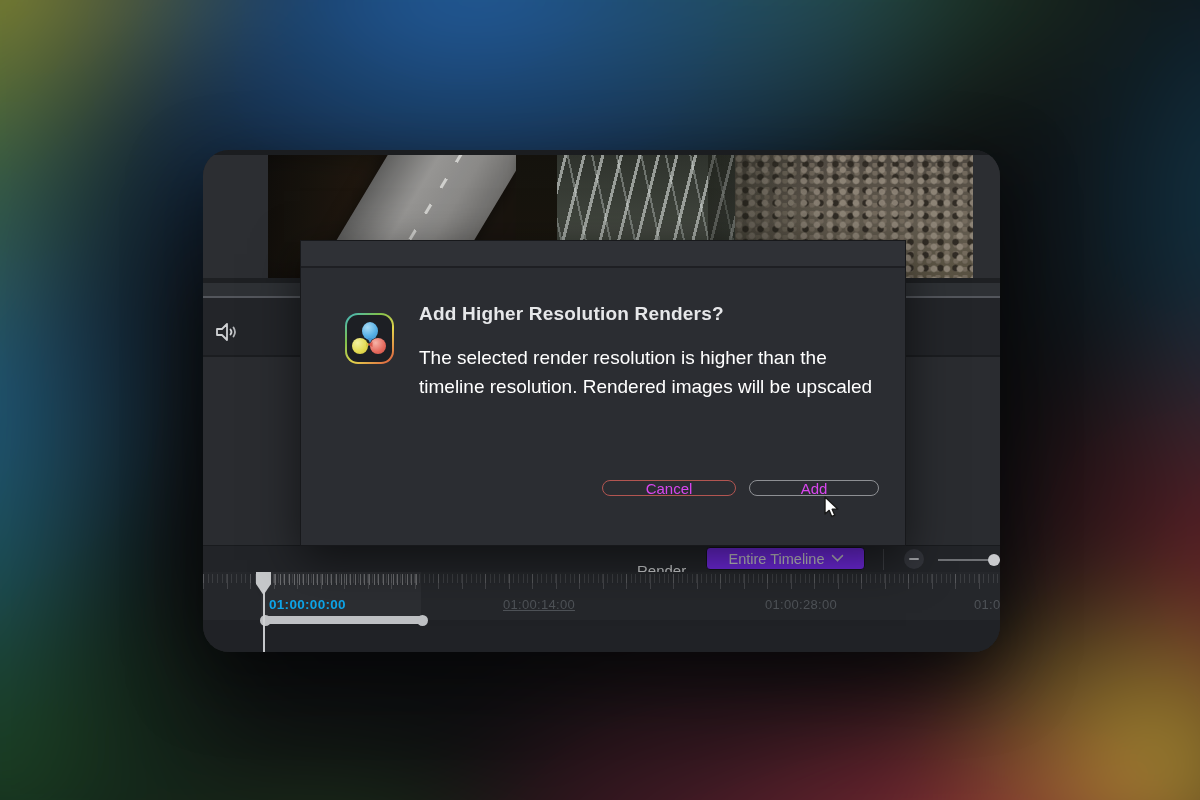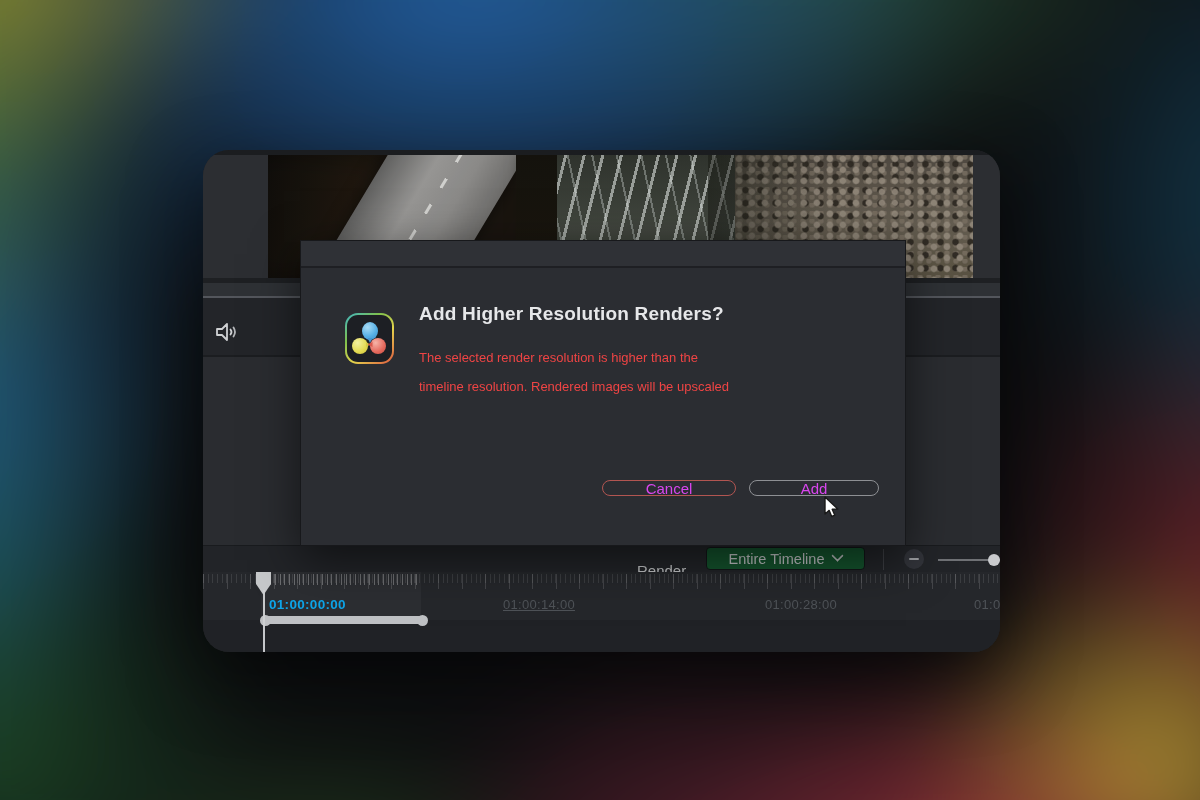--- a/index.html
+++ b/index.html
@@ -68,21 +68,21 @@
   .audio-row { position: absolute; left: 0; top: 148px; width: 100%; height: 57px; background: #232529; }
   .audio-row-div { position: absolute; left: 0; top: 205px; width: 100%; height: 2px; background: #1b1d20; }
   .mid-panel { position: absolute; left: 0; top: 207px; width: 100%; height: 188px; background: #2a2c30; }
   .speaker { position: absolute; left: 11px; top: 21px; width: 26px; height: 26px; }
 
   
   .render-bar { position: absolute; left: 0; top: 395px; width: 100%; height: 27px;
     background: #222428; border-top: 1px solid #191b1e; }
   .render-label { position: absolute; left: 434px; top: 16px; font-size: 15px; color: #c4c6c8; }
   .mode-dd { position: absolute; left: 503px; top: 1px; width: 159px; height: 23px;
-    background: #14532d; border: 1px solid #131518; border-radius: 4px;
+    background: #6d28d9; border: 1px solid #131518; border-radius: 4px;
     display: flex; align-items: center; justify-content: center; gap: 9px; cursor: default; }
   .mode-dd-value { font-size: 14.5px; color: #c2c4c6; }
   .chev { width: 9px; height: 9px; border-right: 2px solid #b9bbbd; border-bottom: 2px solid #b9bbbd;
     transform: rotate(45deg) translate(-2px,-2px); border-radius: 1px; }
   .vline { position: absolute; left: 680px; top: 3px; width: 1px; height: 21px; background: #3c3e43; }
   .zoom-out { position: absolute; left: 701px; top: 3px; width: 20px; height: 20px; border-radius: 50%;
     background: #32343a; display: flex; align-items: center; justify-content: center; }
   .zoom-out-dash { width: 10px; height: 2.5px; background: #9fa1a5; border-radius: 2px; }
   .zslider { position: absolute; left: 735px; top: 0; width: 62px; height: 27px; }
   .zslider-track { position: absolute; left: 0; top: 12.5px; width: 100%; height: 2px; background: #6f7175; }
@@ -114,22 +114,22 @@
   .bottom-strip { position: absolute; left: 0; top: 470px; width: 100%; height: 32px; background: #202226; }
 
   
   .dialog { position: absolute; left: 300px; top: 240px; width: 606px; height: 306px;
     background: #2b2d32; border: 1px solid rgba(0,0,0,.45);
     box-shadow: 0 14px 44px rgba(0,0,0,.55); z-index: 20; }
   .dialog-header { position: absolute; left: 0; top: 0; width: 100%; height: 27px;
     background: rgba(255,255,255,.025); border-bottom: 2px solid rgba(0,0,0,.35); }
   .dlg-title { position: absolute; left: 118px; top: 62px; font-size: 19px; font-weight: bold;
     color: #e6e7e9; letter-spacing: .2px; }
-  .dlg-body { position: absolute; left: 118px; top: 103px; width: 460px; font-size: 13px;
-    line-height: 28.5px; color: #ef4444; }
+  .dlg-body { position: absolute; left: 118px; top: 103px; width: 460px; font-size: 19px;
+    line-height: 28.5px; color: #ffffff; }
   .btn { position: absolute; top: 239px; height: 16px; border-radius: 15px; background: transparent;
     font-size: 15px; color: #d946ef; display: flex; align-items: center; justify-content: center;
     font-family: "Liberation Sans", sans-serif; cursor: default; }
   .btn-cancel { left: 301px; width: 134px; border: 1.5px solid #b25551; }
   .btn-add { left: 448px; width: 130px; border: 1.5px solid #8e9094; }
 
   
   .logo { position: absolute; left: 44px; top: 72px; width: 49px; height: 51px; border-radius: 13px;
     border: 2px solid transparent;
     background: linear-gradient(#1d1f24,#1d1f24) padding-box,

